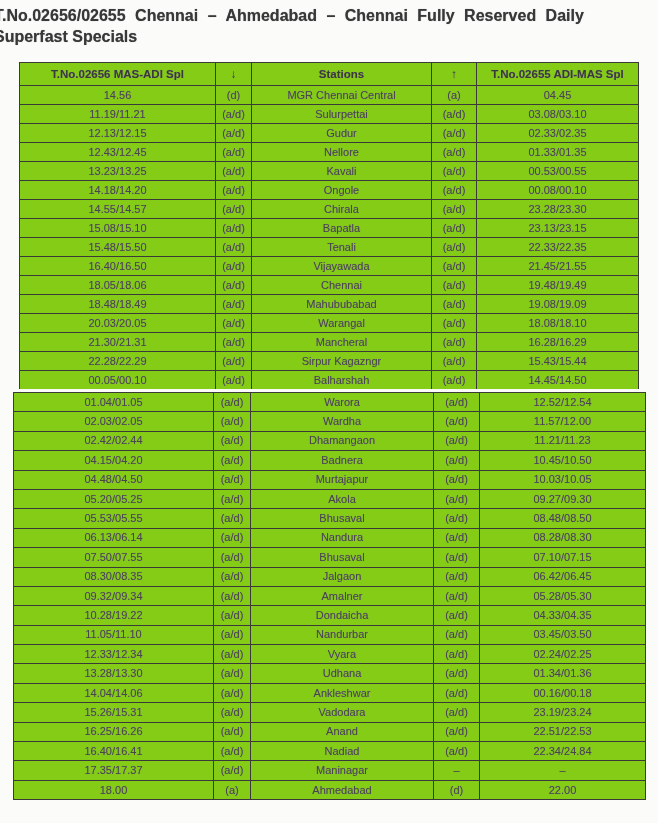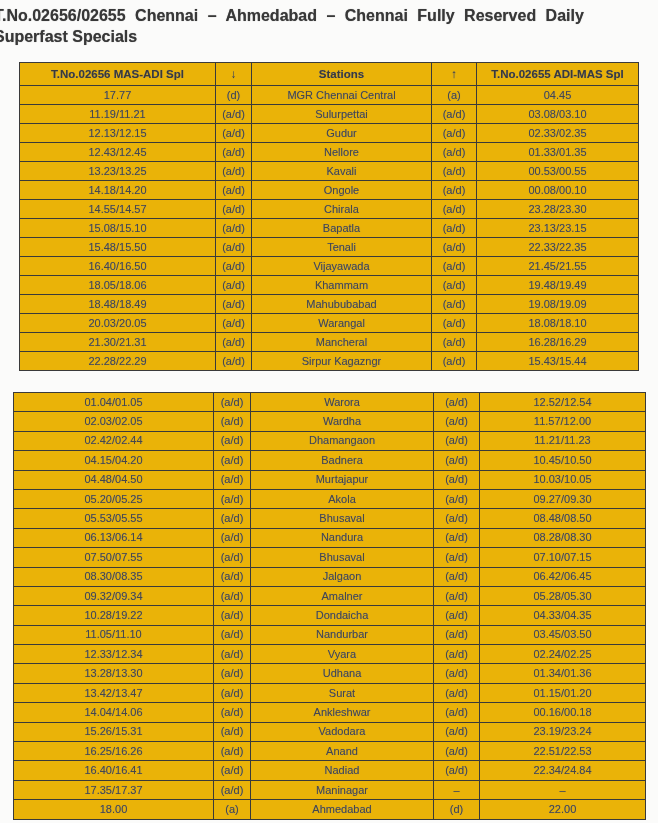--- a/index.html
+++ b/index.html
@@ -25,21 +25,21 @@
     white-space: nowrap;
     overflow: hidden;
     text-shadow: 0 0 0.8px #777;
   }
   .title .l1 { word-spacing: 5px; display: block; }
   .title .l2 { display: block; }
 
   table {
     border-collapse: collapse;
     table-layout: fixed;
-    background: #eab308;
+    background: #84cc16;
   }
   td, th {
     border: 1.6px solid #3a3a3a;
     text-align: center;
     padding: 0;
     white-space: nowrap;
     overflow: hidden;
     color: #474747;
     font-size: 11px;
     height: 18px;
@@ -90,21 +90,21 @@
         <tr>
           <th>T.No.02656 MAS-ADI Spl</th>
           <th>↓</th>
           <th>Stations</th>
           <th>↑</th>
           <th>T.No.02655 ADI-MAS Spl</th>
         </tr>
       </thead>
       <tbody>
           <tr>
-            <td>17.77</td>
+            <td>14.56</td>
             <td>(d)</td>
             <td>MGR Chennai Central</td>
             <td>(a)</td>
             <td>04.45</td>
           </tr>
           <tr>
             <td>11.19/11.21</td>
             <td>(a/d)</td>
             <td>Sulurpettai</td>
             <td>(a/d)</td>
@@ -162,21 +162,21 @@
           <tr>
             <td>16.40/16.50</td>
             <td>(a/d)</td>
             <td>Vijayawada</td>
             <td>(a/d)</td>
             <td>21.45/21.55</td>
           </tr>
           <tr>
             <td>18.05/18.06</td>
             <td>(a/d)</td>
-            <td>Khammam</td>
+            <td>Chennai</td>
             <td>(a/d)</td>
             <td>19.48/19.49</td>
           </tr>
           <tr>
             <td>18.48/18.49</td>
             <td>(a/d)</td>
             <td>Mahububabad</td>
             <td>(a/d)</td>
             <td>19.08/19.09</td>
           </tr>
@@ -193,20 +193,27 @@
             <td>Mancheral</td>
             <td>(a/d)</td>
             <td>16.28/16.29</td>
           </tr>
           <tr>
             <td>22.28/22.29</td>
             <td>(a/d)</td>
             <td>Sirpur Kagazngr</td>
             <td>(a/d)</td>
             <td>15.43/15.44</td>
+          </tr>
+          <tr>
+            <td>00.05/00.10</td>
+            <td>(a/d)</td>
+            <td>Balharshah</td>
+            <td>(a/d)</td>
+            <td>14.45/14.50</td>
           </tr>
         </tbody>
     </table>
   </div>
 
   <table class="block2">
     <colgroup>
       <col style="width:200px">
         <col style="width:37px">
         <col style="width:183px">
@@ -313,27 +320,20 @@
           <td>02.24/02.25</td>
         </tr>
         <tr>
           <td>13.28/13.30</td>
           <td>(a/d)</td>
           <td>Udhana</td>
           <td>(a/d)</td>
           <td>01.34/01.36</td>
         </tr>
         <tr>
-          <td>13.42/13.47</td>
-          <td>(a/d)</td>
-          <td>Surat</td>
-          <td>(a/d)</td>
-          <td>01.15/01.20</td>
-        </tr>
-        <tr>
           <td>14.04/14.06</td>
           <td>(a/d)</td>
           <td>Ankleshwar</td>
           <td>(a/d)</td>
           <td>00.16/00.18</td>
         </tr>
         <tr>
           <td>15.26/15.31</td>
           <td>(a/d)</td>
           <td>Vadodara</td>

